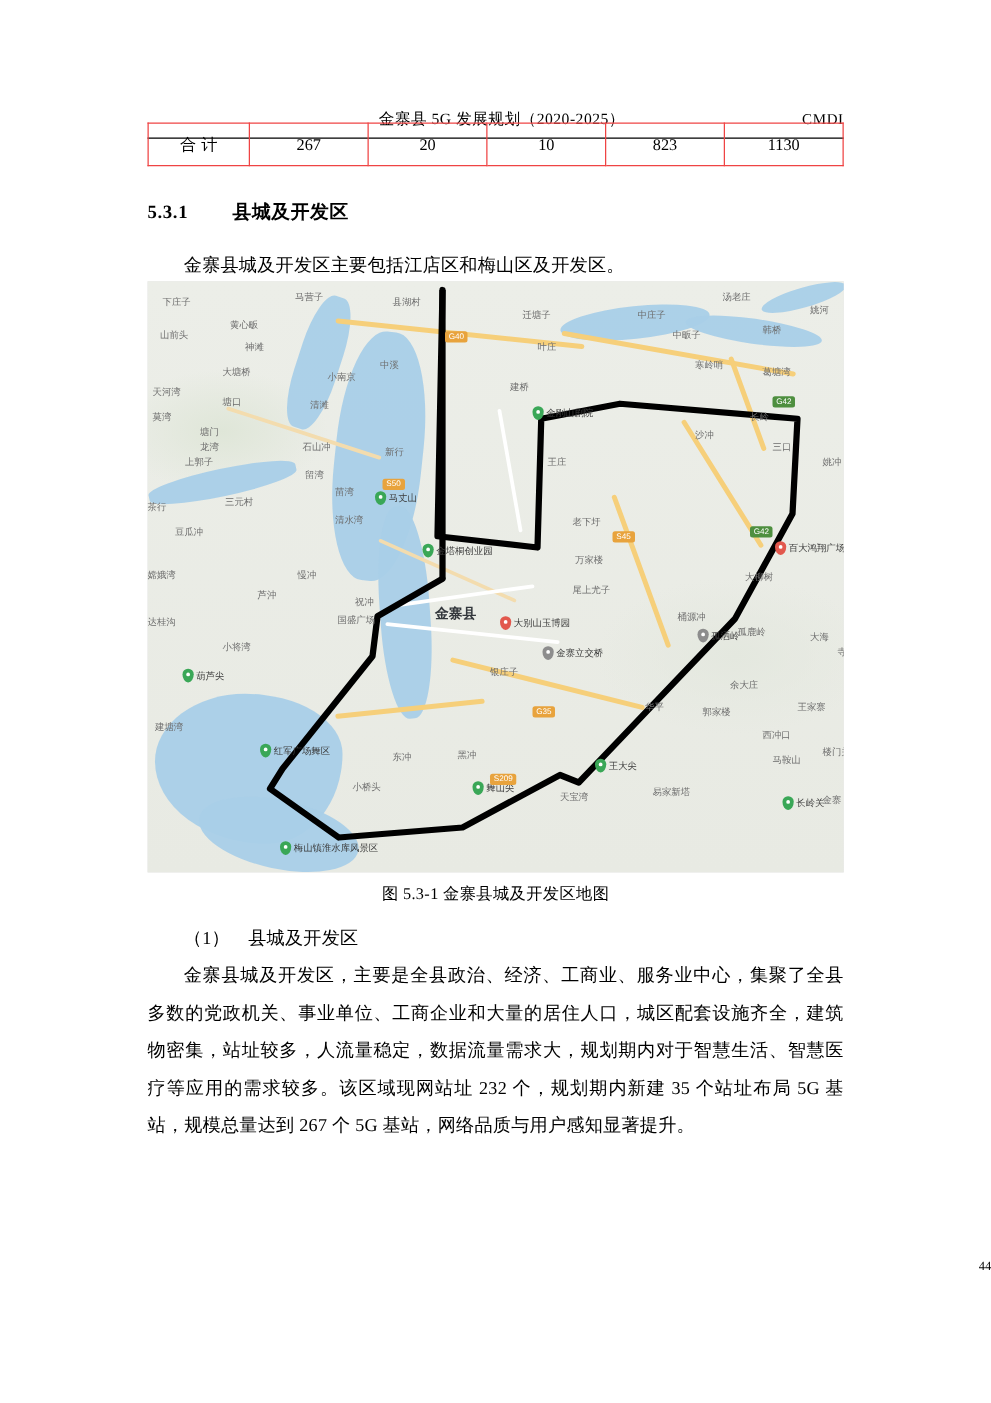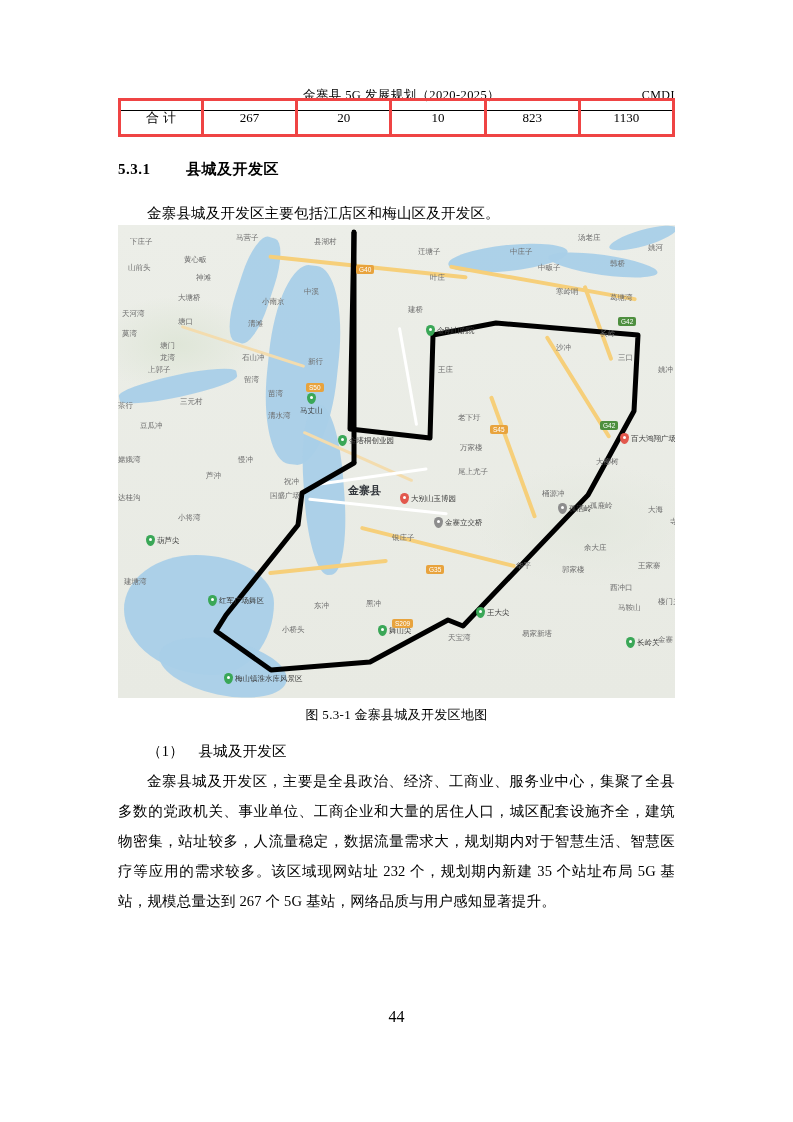--- a/index.html
+++ b/index.html
@@ -56,21 +56,21 @@
     left: 118px;
     top: 98px;
     width: 557px;
   }
   table.data {
     border-collapse: collapse;
     width: 557px;
     table-layout: fixed;
   }
   table.data td {
-    border: 3px solid #ef4444;
+    border: 1px solid #ef4444;
     height: 31px;
     text-align: center;
     vertical-align: middle;
     font-size: 13px;
     font-family: "Liberation Serif", serif;
   }
   table.data td.first { width: 78px; letter-spacing: 4px; text-indent: 4px;}
   
   .h3 {
     position: absolute;
@@ -211,22 +211,22 @@
     left: 118px;
     top: 766px;
     width: 557px;
     text-indent: 29px;
   }
   .pagenum {
     position: absolute;
     left: 0;
     top: 1008px;
     width: 793px;
-    text-align: center;
-    font-size: 16px;
+    text-align: right;
+    font-size: 10px;
   }
 </style>
 </head>
 <body>
 
 <div class="page">
 
   <div class="header">
     <div class="header-inner">
       <div class="header-title">金寨县 5G 发展规划（2020-2025）</div>
@@ -360,21 +360,21 @@
     <div class="map-label big" style="left:230px;top:258px;">金寨县</div>
 
     <div class="poi" style="left:308px;top:100px;">
         <span class="pin"></span>
         <span>金刚山剧院</span>
       </div>
     <div class="poi" style="left:502px;top:208px;">
         <span class="pin red"></span>
         <span>百大鸿翔广场</span>
       </div>
-    <div class="poi" style="left:182px;top:168px;flex-direction:column;">
+    <div class="poi" style="left:182px;top:168px;">
         <span class="pin"></span>
         <span>马丈山</span>
       </div>
     <div class="poi" style="left:220px;top:210px;">
         <span class="pin"></span>
         <span>金塔桐创业园</span>
       </div>
     <div class="poi" style="left:282px;top:268px;">
         <span class="pin red"></span>
         <span>大别山玉博园</span>

